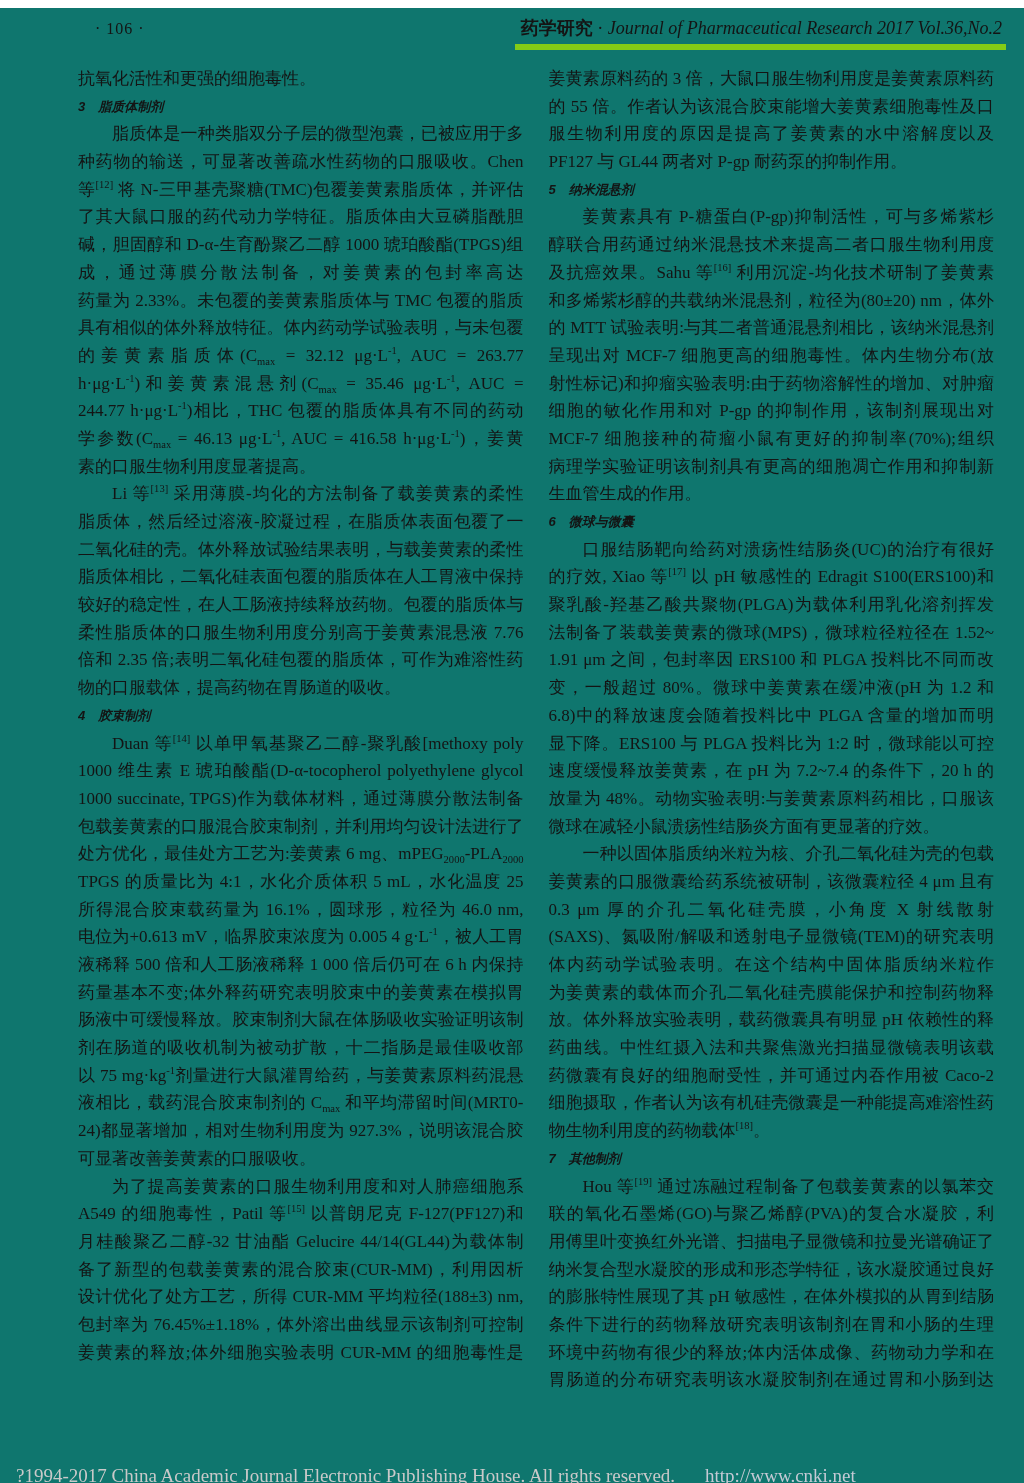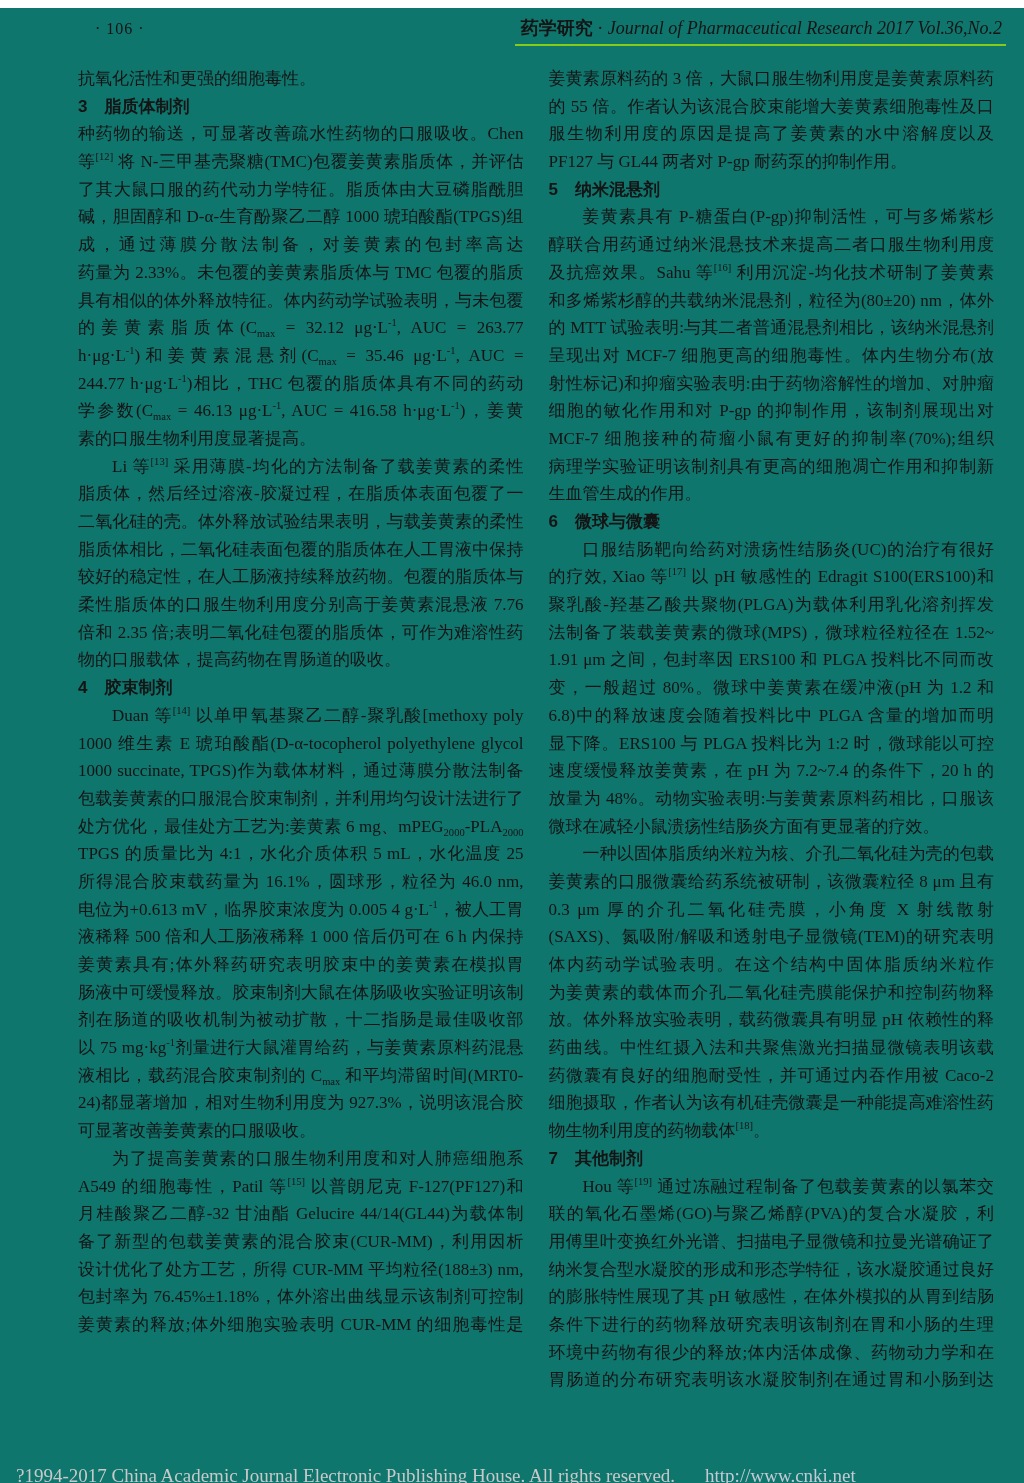--- a/index.html
+++ b/index.html
@@ -6,37 +6,37 @@
   .page{
     width:1024px;height:1483px;position:relative;background:#0f766e;overflow:hidden;
     font-family:"Liberation Serif","DejaVu Serif",serif;color:#141414;margin-top:8px;
   }
   .header{
     position:absolute;top:8px;left:0;width:100%;box-sizing:border-box;
     padding:0 18px 0 95px;display:flex;justify-content:space-between;align-items:baseline;
   }
   .page-number{font-size:16px;letter-spacing:1px;}
   .journal-title{
-    font-size:17px;border-bottom:2px solid #84cc16;padding:0 4px 4px 6px;white-space:nowrap;
+    font-size:17px;border-bottom:6px solid #84cc16;padding:0 4px 4px 6px;white-space:nowrap;
   }
   .journal-cn{font-weight:bold;font-family:"Liberation Sans","DejaVu Sans",sans-serif;font-size:18px;}
   .journal-sep{font-size:18px;}
   .journal-en{font-style:italic;font-size:18px;}
   .body-cols{
     position:absolute;top:57px;left:78px;width:916px;display:flex;gap:25px;
   }
   .col{flex:1;min-width:0;}
   .line{
     font-size:17px;line-height:27.7px;height:27.7px;overflow:hidden;
     text-align:justify;text-align-last:justify;
   }
   .line.e{text-align:right;text-align-last:left;}
   .line.h{
     text-align:left;text-align-last:left;font-weight:bold;
-    font-family:"Liberation Sans","DejaVu Sans",sans-serif;font-size:17px;
+    font-family:"Liberation Sans","DejaVu Sans",sans-serif;font-size:13px;font-style:italic;
   }
   .line.i{text-indent:2em;}
   .line sub,.line sup{font-size:0.62em;line-height:0;}
   .footer{
     position:absolute;left:16px;bottom:4px;font-size:19px;color:#c9c9c9;white-space:nowrap;
   }
   .cnki-url{margin-left:30px;color:#c5cad5;}
 </style>
 </head>
 <body>
@@ -47,20 +47,21 @@
     <span class="page-number">· 106 ·</span>
     <span class="journal-title">
       <span class="journal-cn">药学研究</span><span class="journal-sep"> · </span><span class="journal-en">Journal of Pharmaceutical Research 2017 Vol.36,No.2</span>
     </span>
   </div>
 
   <div class="body-cols">
     <div class="col">
         <div class="line e">抗氧化活性和更强的细胞毒性。</div>
         <div class="line h">3　脂质体制剂</div>
+        <div class="line i">脂质体是一种类脂双分子层的微型泡囊，已被应用于多</div>
         <div class="line ">种药物的输送，可显著改善疏水性药物的口服吸收。Chen</div>
         <div class="line ">等<sup>[12]</sup> 将 N-三甲基壳聚糖(TMC)包覆姜黄素脂质体，并评估</div>
         <div class="line ">了其大鼠口服的药代动力学特征。脂质体由大豆磷脂酰胆</div>
         <div class="line ">碱，胆固醇和 D-α-生育酚聚乙二醇 1000 琥珀酸酯(TPGS)组</div>
         <div class="line ">成，通过薄膜分散法制备，对姜黄素的包封率高达 86.67%，载</div>
         <div class="line ">药量为 2.33%。未包覆的姜黄素脂质体与 TMC 包覆的脂质体</div>
         <div class="line ">具有相似的体外释放特征。体内药动学试验表明，与未包覆</div>
         <div class="line ">的姜黄素脂质体(C<sub>max</sub> = 32.12 μg·L<sup>-1</sup>, AUC = 263.77</div>
         <div class="line ">h·μg·L<sup>-1</sup>)和姜黄素混悬剂(C<sub>max</sub> = 35.46 μg·L<sup>-1</sup>, AUC =</div>
         <div class="line ">244.77 h·μg·L<sup>-1</sup>)相比，THC 包覆的脂质体具有不同的药动</div>
@@ -77,21 +78,21 @@
         <div class="line h">4　胶束制剂</div>
         <div class="line i">Duan 等<sup>[14]</sup> 以单甲氧基聚乙二醇-聚乳酸[methoxy poly</div>
         <div class="line ">1000 维生素 E 琥珀酸酯(D-α-tocopherol polyethylene glycol</div>
         <div class="line ">1000 succinate, TPGS)作为载体材料，通过薄膜分散法制备了</div>
         <div class="line ">包载姜黄素的口服混合胶束制剂，并利用均匀设计法进行了</div>
         <div class="line ">处方优化，最佳处方工艺为:姜黄素 6 mg、mPEG<sub>2000</sub>-PLA<sub>2000</sub> 与</div>
         <div class="line ">TPGS 的质量比为 4:1，水化介质体积 5 mL，水化温度 25 ℃。</div>
         <div class="line ">所得混合胶束载药量为 16.1%，圆球形，粒径为 46.0 nm, Zeta</div>
         <div class="line ">电位为+0.613 mV，临界胶束浓度为 0.005 4 g·L<sup>-1</sup>，被人工胃</div>
         <div class="line ">液稀释 500 倍和人工肠液稀释 1 000 倍后仍可在 6 h 内保持载</div>
-        <div class="line ">姜黄素具有;体外释药研究表明胶束中的姜黄素在模拟胃</div>
+        <div class="line ">药量基本不变;体外释药研究表明胶束中的姜黄素在模拟胃</div>
         <div class="line ">肠液中可缓慢释放。胶束制剂大鼠在体肠吸收实验证明该制</div>
         <div class="line ">剂在肠道的吸收机制为被动扩散，十二指肠是最佳吸收部位。</div>
         <div class="line ">以 75 mg·kg<sup>-1</sup>剂量进行大鼠灌胃给药，与姜黄素原料药混悬</div>
         <div class="line ">液相比，载药混合胶束制剂的 C<sub>max</sub> 和平均滞留时间(MRT0-</div>
         <div class="line ">24)都显著增加，相对生物利用度为 927.3%，说明该混合胶束</div>
         <div class="line e">可显著改善姜黄素的口服吸收。</div>
         <div class="line i">为了提高姜黄素的口服生物利用度和对人肺癌细胞系</div>
         <div class="line ">A549 的细胞毒性，Patil 等<sup>[15]</sup> 以普朗尼克 F-127(PF127)和</div>
         <div class="line ">月桂酸聚乙二醇-32 甘油酯 Gelucire 44/14(GL44)为载体制</div>
         <div class="line ">备了新型的包载姜黄素的混合胶束(CUR-MM)，利用因析</div>
@@ -122,21 +123,21 @@
         <div class="line ">聚乳酸-羟基乙酸共聚物(PLGA)为载体利用乳化溶剂挥发</div>
         <div class="line ">法制备了装载姜黄素的微球(MPS)，微球粒径粒径在 1.52~</div>
         <div class="line ">1.91 μm 之间，包封率因 ERS100 和 PLGA 投料比不同而改</div>
         <div class="line ">变，一般超过 80%。微球中姜黄素在缓冲液(pH 为 1.2 和</div>
         <div class="line ">6.8)中的释放速度会随着投料比中 PLGA 含量的增加而明</div>
         <div class="line ">显下降。ERS100 与 PLGA 投料比为 1:2 时，微球能以可控的</div>
         <div class="line ">速度缓慢释放姜黄素，在 pH 为 7.2~7.4 的条件下，20 h 的释</div>
         <div class="line ">放量为 48%。动物实验表明:与姜黄素原料药相比，口服该</div>
         <div class="line e">微球在减轻小鼠溃疡性结肠炎方面有更显著的疗效。</div>
         <div class="line i">一种以固体脂质纳米粒为核、介孔二氧化硅为壳的包载</div>
-        <div class="line ">姜黄素的口服微囊给药系统被研制，该微囊粒径 8 μm 且有</div>
+        <div class="line ">姜黄素的口服微囊给药系统被研制，该微囊粒径 4 μm 且有</div>
         <div class="line ">0.3 μm 厚的介孔二氧化硅壳膜，小角度 X 射线散射</div>
         <div class="line ">(SAXS)、氮吸附/解吸和透射电子显微镜(TEM)的研究表明</div>
         <div class="line ">体内药动学试验表明。在这个结构中固体脂质纳米粒作</div>
         <div class="line ">为姜黄素的载体而介孔二氧化硅壳膜能保护和控制药物释</div>
         <div class="line ">放。体外释放实验表明，载药微囊具有明显 pH 依赖性的释</div>
         <div class="line ">药曲线。中性红摄入法和共聚焦激光扫描显微镜表明该载</div>
         <div class="line ">药微囊有良好的细胞耐受性，并可通过内吞作用被 Caco-2</div>
         <div class="line ">细胞摄取，作者认为该有机硅壳微囊是一种能提高难溶性药</div>
         <div class="line e">物生物利用度的药物载体<sup>[18]</sup>。</div>
         <div class="line h">7　其他制剂</div>

